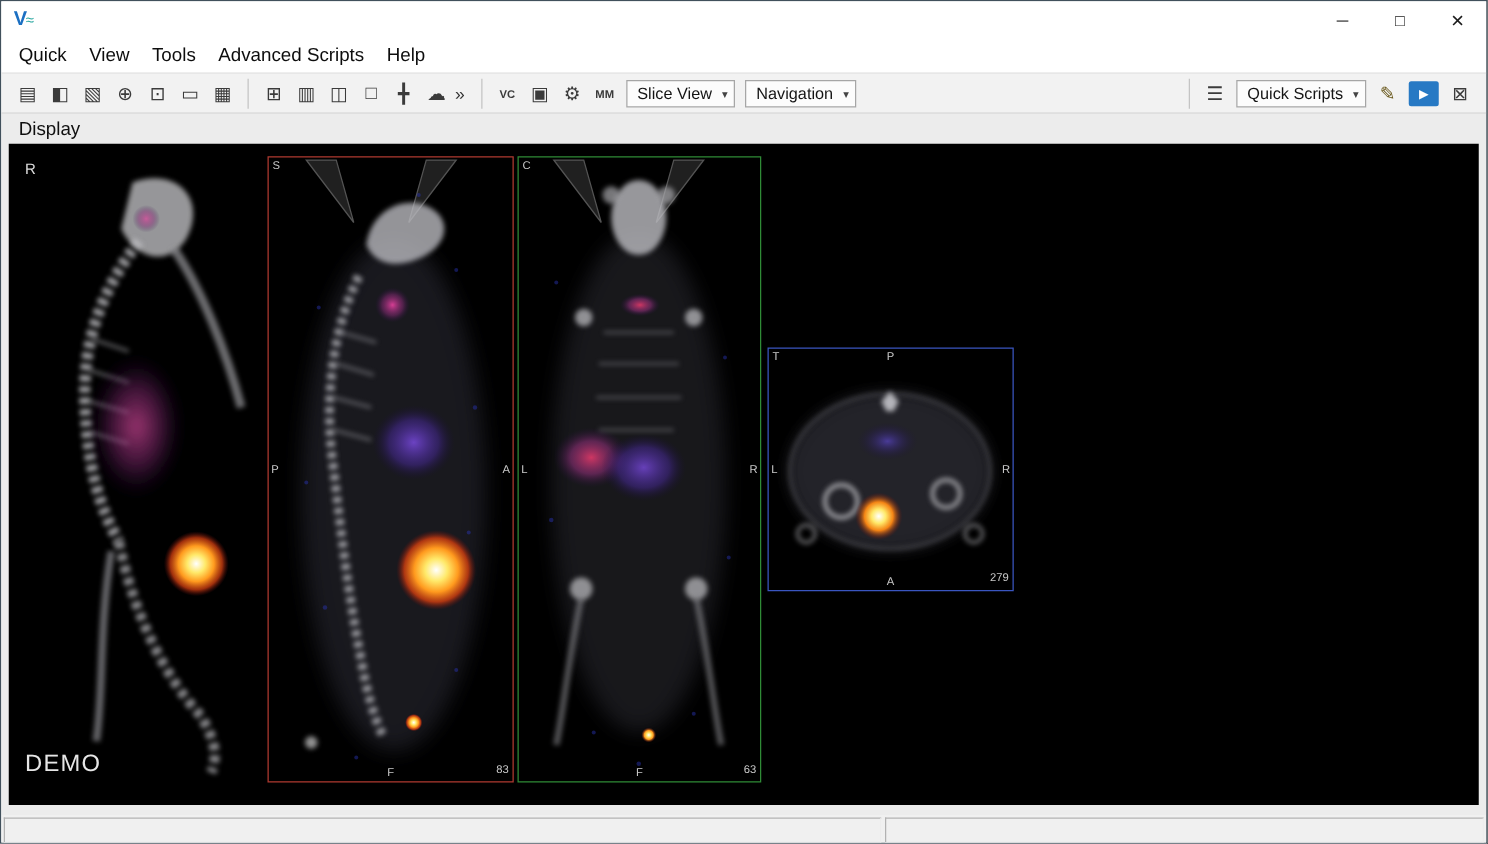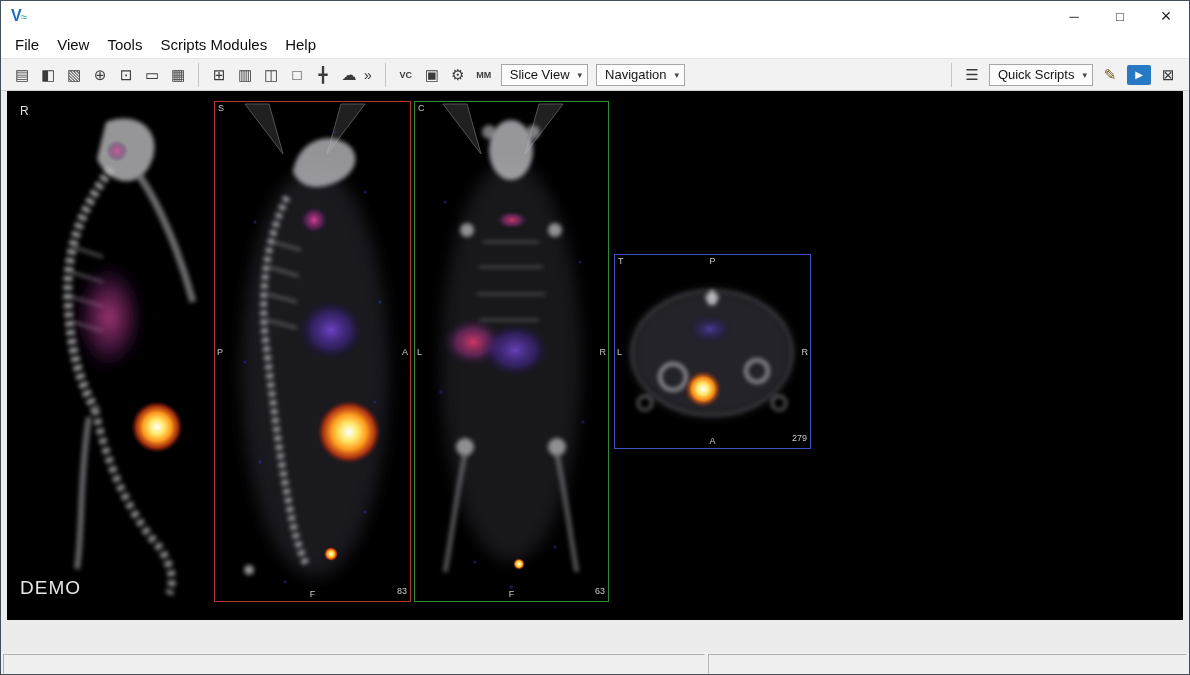--- a/index.html
+++ b/index.html
@@ -71,24 +71,24 @@
       <span class="logo-wave">≈</span>
     </div>
     <div class="win-controls">
       <div class="win-btn">─</div>
       <div class="win-btn">□</div>
       <div class="win-btn close">×</div>
     </div>
   </div>
 
   <div class="menubar">
-    <span class="menu-item">File</span>
+    <span class="menu-item">Quick</span>
     <span class="menu-item">View</span>
     <span class="menu-item">Tools</span>
-    <span class="menu-item">Scripts Modules</span>
+    <span class="menu-item">Advanced Scripts</span>
     <span class="menu-item">Help</span>
   </div>
 
   <div class="toolbar">
     <div class="tb-btn">▤</div>
     <div class="tb-btn">◧</div>
     <div class="tb-btn">▧</div>
     <div class="tb-btn">⊕</div>
     <div class="tb-btn">⊡</div>
     <div class="tb-btn">▭</div>
@@ -127,20 +127,21 @@
     <div class="tb-select">
       <span>Quick Scripts</span>
       <span class="arrow">▾</span>
     </div>
     <div class="tb-btn pencil">✎</div>
     <div class="tb-btn run">▶</div>
     <div class="tb-btn">⊠</div>
   </div>
 
   <div class="display-panel">
+    <div class="display-title">Display</div>
 
     <div class="canvas">
 
       <div class="viewport vp-mip">
         <svg width="200" height="507" viewBox="0 0 200 507">
           <defs>
             <filter id="m-b2" x="-60%" y="-60%" width="220%" height="220%">
                 <feGaussianBlur stdDeviation="2"></feGaussianBlur>
               </filter>
             <filter id="m-b5" x="-60%" y="-60%" width="220%" height="220%">

